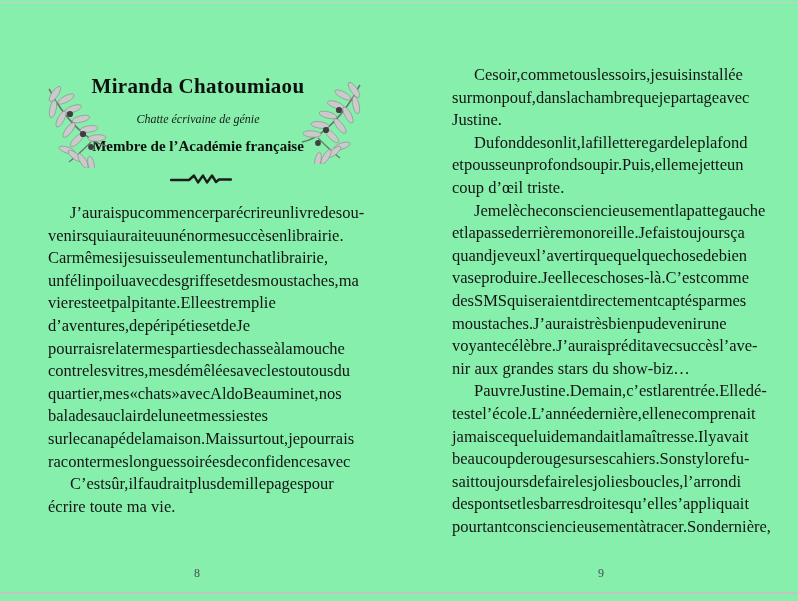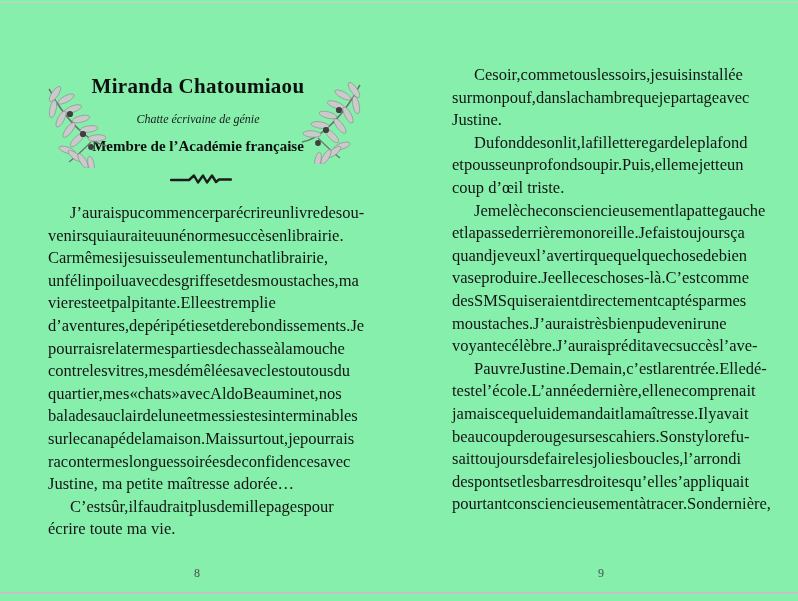--- a/index.html
+++ b/index.html
@@ -170,21 +170,20 @@
         <span>Elle</span>
         <span>est</span>
         <span>remplie</span>
       </div>
       <div class="line">
         <span>d’aventures,</span>
         <span>de</span>
         <span>péripéties</span>
         <span>et</span>
         <span>de</span>
-        <span>rebondissements.</span>
         <span>Je</span>
       </div>
       <div class="line">
         <span>pourrais</span>
         <span>relater</span>
         <span>mes</span>
         <span>parties</span>
         <span>de</span>
         <span>chasse</span>
         <span>à</span>
@@ -215,21 +214,20 @@
       </div>
       <div class="line">
         <span>balades</span>
         <span>au</span>
         <span>clair</span>
         <span>de</span>
         <span>lune</span>
         <span>et</span>
         <span>mes</span>
         <span>siestes</span>
-        <span>interminables</span>
       </div>
       <div class="line">
         <span>sur</span>
         <span>le</span>
         <span>canapé</span>
         <span>de</span>
         <span>la</span>
         <span>maison.</span>
         <span>Mais</span>
         <span>surtout,</span>
@@ -238,21 +236,20 @@
       </div>
       <div class="line">
         <span>raconter</span>
         <span>mes</span>
         <span>longues</span>
         <span>soirées</span>
         <span>de</span>
         <span>confidences</span>
         <span>avec</span>
       </div>
-      <div class="line end">Justine, ma petite maîtresse adorée…</div>
       <div class="line indent">
         <span>C’est</span>
         <span>sûr,</span>
         <span>il</span>
         <span>faudrait</span>
         <span>plus</span>
         <span>de</span>
         <span>mille</span>
         <span>pages</span>
         <span>pour</span>
@@ -375,20 +372,21 @@
       </div>
       <div class="line">
         <span>voyante</span>
         <span>célèbre.</span>
         <span>J’aurais</span>
         <span>prédit</span>
         <span>avec</span>
         <span>succès</span>
         <span>l’ave-</span>
       </div>
+      <div class="line end">nir aux grandes stars du show-biz…</div>
       <div class="line indent">
         <span>Pauvre</span>
         <span>Justine.</span>
         <span>Demain,</span>
         <span>c’est</span>
         <span>la</span>
         <span>rentrée.</span>
         <span>Elle</span>
         <span>dé-</span>
       </div>

